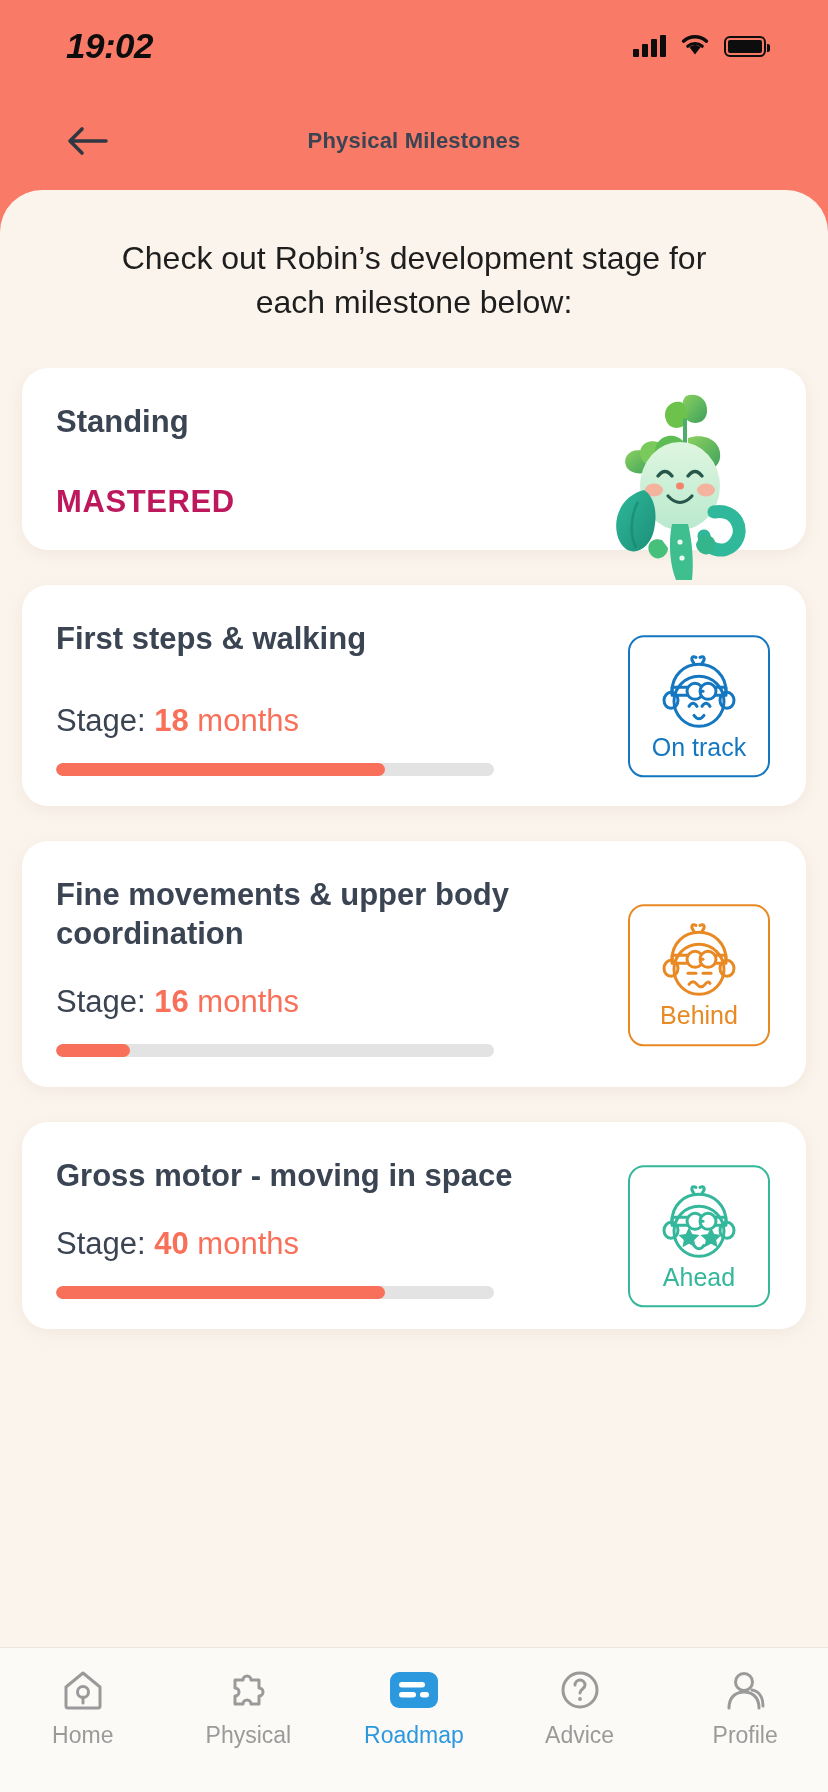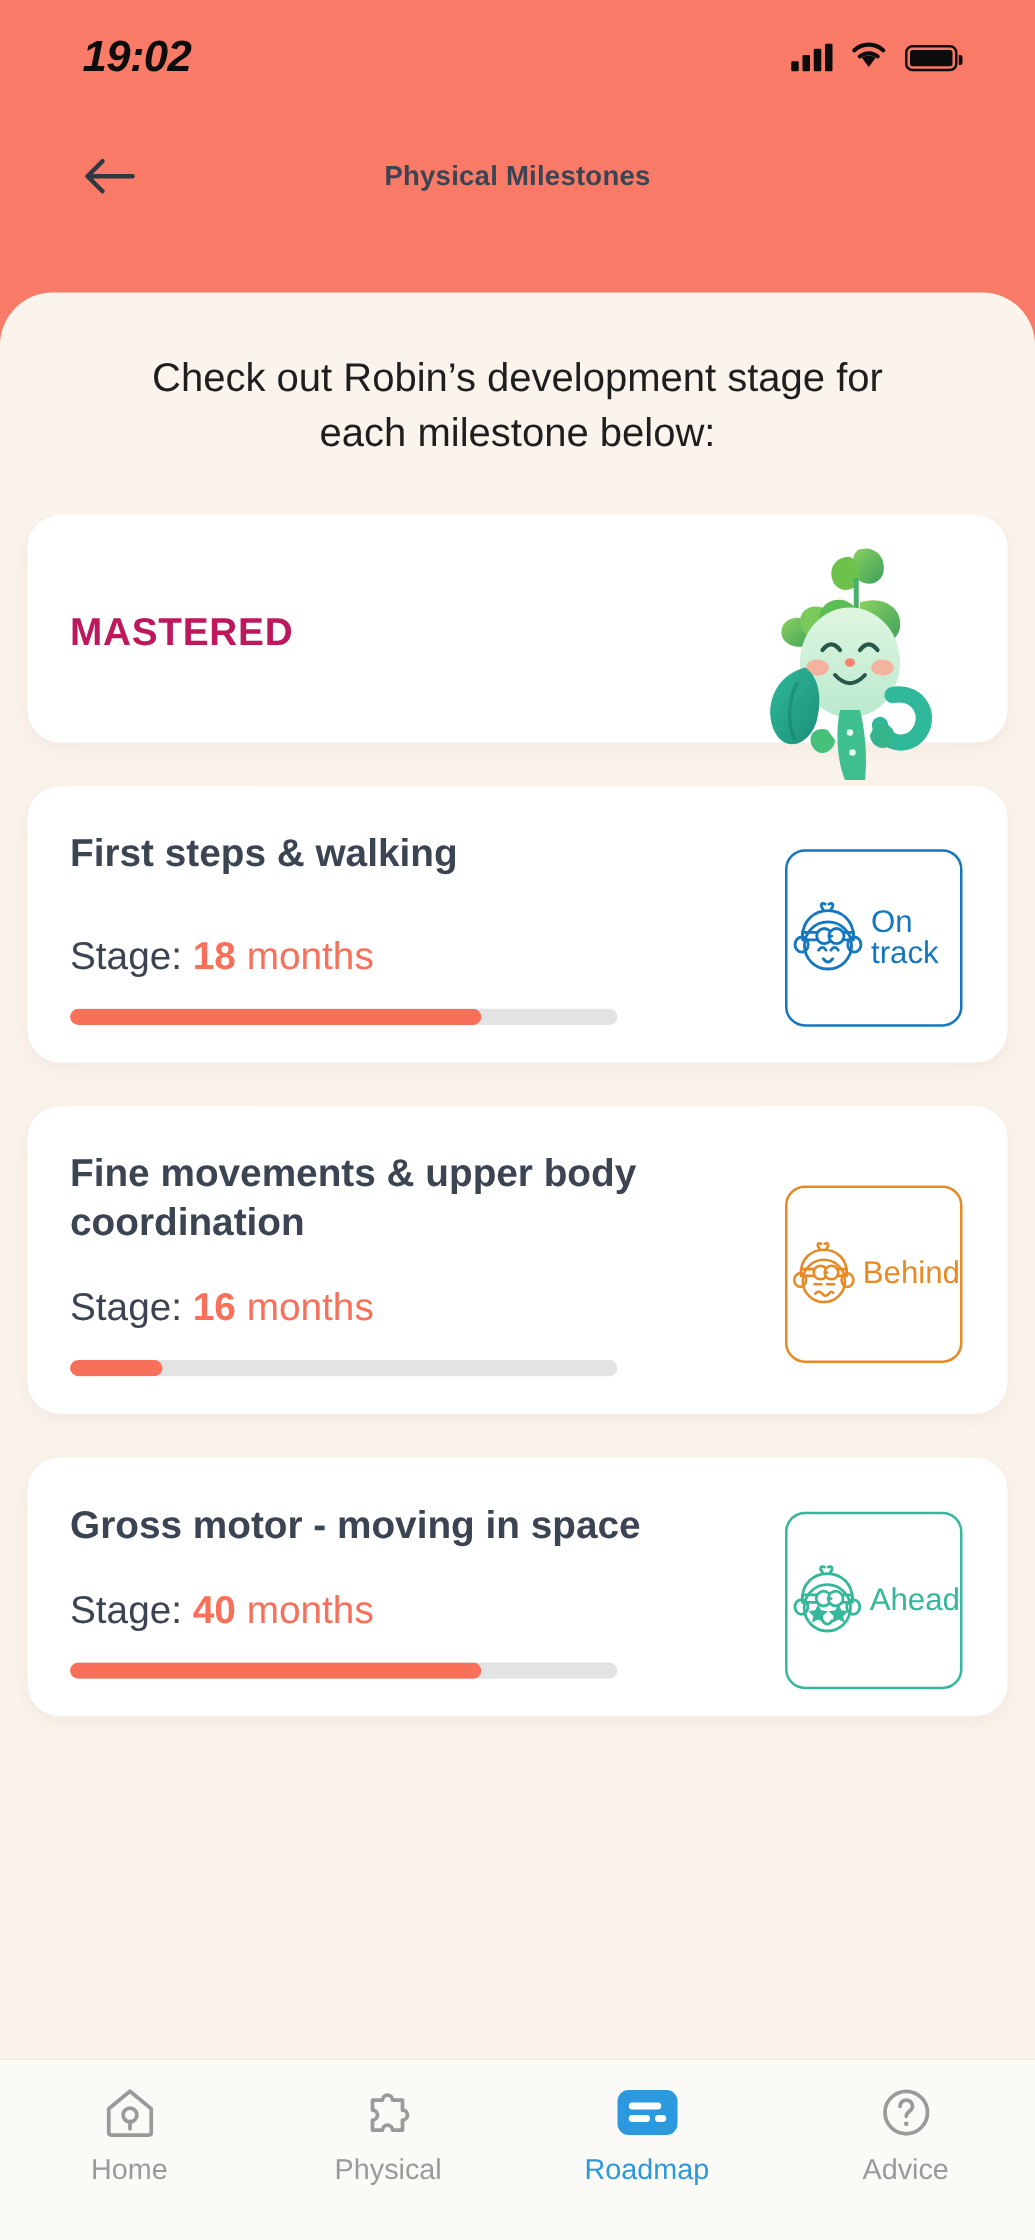--- a/index.html
+++ b/index.html
@@ -88,21 +88,20 @@
     letter-spacing: 0.2px;
   }
 
   
   #content-sheet {
     position: absolute;
     top: 190px; left: 0; right: 0; bottom: 0;
     background: #FBF4EC;
     border-radius: 42px 42px 0 0;
     overflow: hidden;
-    margin-top: 44px;
   }
 
   #intro-text {
     text-align: center;
     color: #1E1E1E;
     font-size: 32px;
     line-height: 1.38;
     padding: 46px 90px 0 90px;
     font-weight: 400;
   }
@@ -170,20 +169,21 @@
   .status-badge {
     position: absolute;
     right: 36px;
     top: 50%;
     transform: translateY(-42%);
     width: 142px;
     height: 142px;
     border: 2.5px solid;
     border-radius: 16px;
     display: flex;
+    flex-direction: column;
     align-items: center;
     justify-content: center;
     gap: 2px;
     background: #fff;
     cursor: pointer;
   }
   .status-badge .badge-label {
     font-size: 25px;
     font-weight: 400;
     line-height: 1;
@@ -262,20 +262,21 @@
   <div id="nav-title">Physical Milestones</div>
 </div>
 
 <div id="content-sheet">
 
   <div id="intro-text">Check out Robin’s development stage for each milestone below:</div>
 
   <div id="cards-scroll">
 
     <div class="card" style="min-height:182px;">
+      <div class="card-title">Standing</div>
       <div class="mastered-label">MASTERED</div>
       <div class="mascot">
         <svg viewBox="0 0 170 190" width="170" height="190">
           <defs>
             <linearGradient id="bodyG" x1="0" y1="0" x2="0" y2="1">
               <stop offset="0%" stop-color="#DFF6E0"></stop>
               <stop offset="100%" stop-color="#B9E9CE"></stop>
             </linearGradient>
             <linearGradient id="leafG" x1="0" y1="0" x2="1" y2="1">
               <stop offset="0%" stop-color="#8BD15F"></stop>
@@ -458,15 +459,25 @@
       <span class="tab-icon">
         <svg width="46" height="44" viewBox="0 0 46 44">
           <circle cx="23" cy="22" r="17" fill="none" stroke="#9A9A9A" stroke-width="3"></circle>
           <path d="M18 17 a5 5 0 0 1 10 0 c0 4 -5 4 -5 8" fill="none" stroke="#9A9A9A" stroke-width="3" stroke-linecap="round"></path>
           <circle cx="23" cy="31" r="1.9" fill="#9A9A9A"></circle>
         </svg>
       </span>
       <span class="tab-label">Advice</span>
     </div>
 
+    <div class="tab-item">
+      <span class="tab-icon">
+        <svg width="46" height="44" viewBox="0 0 46 44">
+          <circle cx="22" cy="14" r="8.5" fill="none" stroke="#9A9A9A" stroke-width="3"></circle>
+          <path d="M7 40 C7 28 15 24 22 24 C29 24 37 28 37 40" fill="none" stroke="#9A9A9A" stroke-width="3" stroke-linecap="round"></path>
+          <path d="M30 22 C36 23 41 28 41 38" fill="none" stroke="#9A9A9A" stroke-width="3" stroke-linecap="round"></path>
+        </svg>
+      </span>
+      <span class="tab-label">Profile</span>
+    </div>
 
   </div>
 </div>
 
 </body></html>

